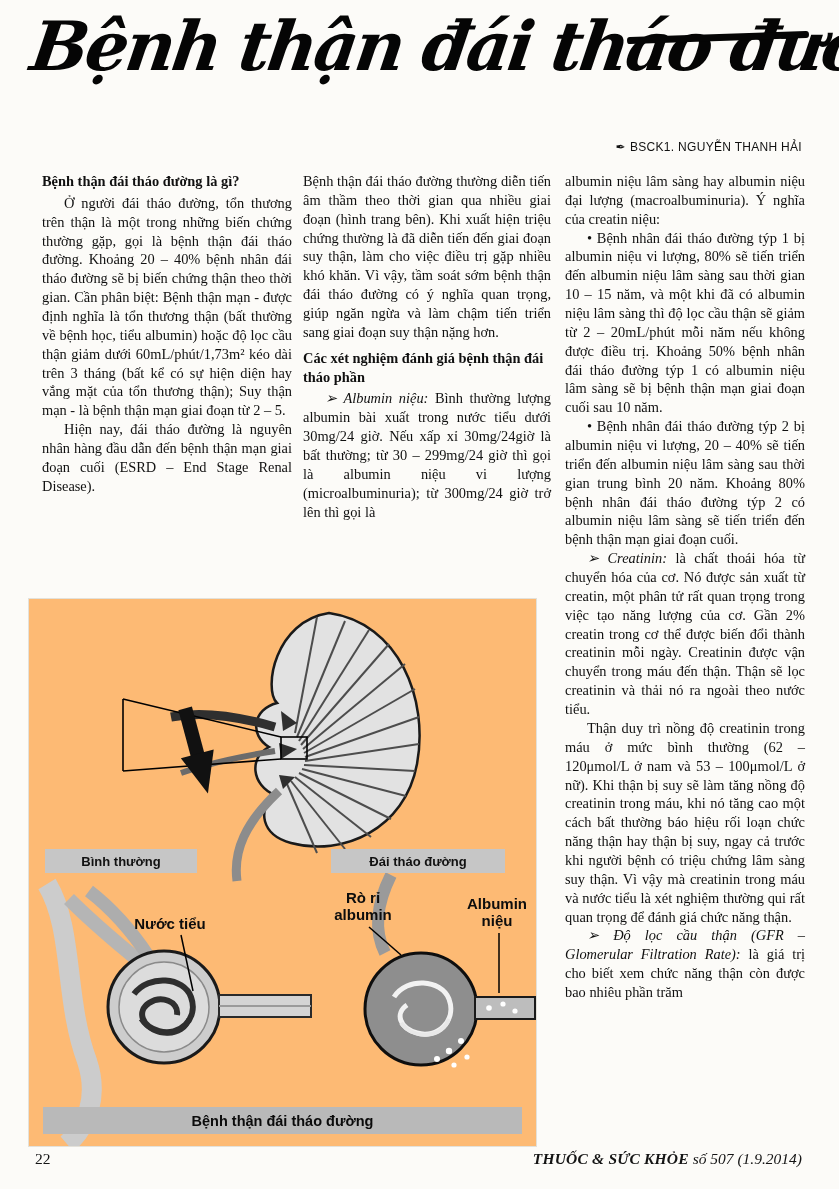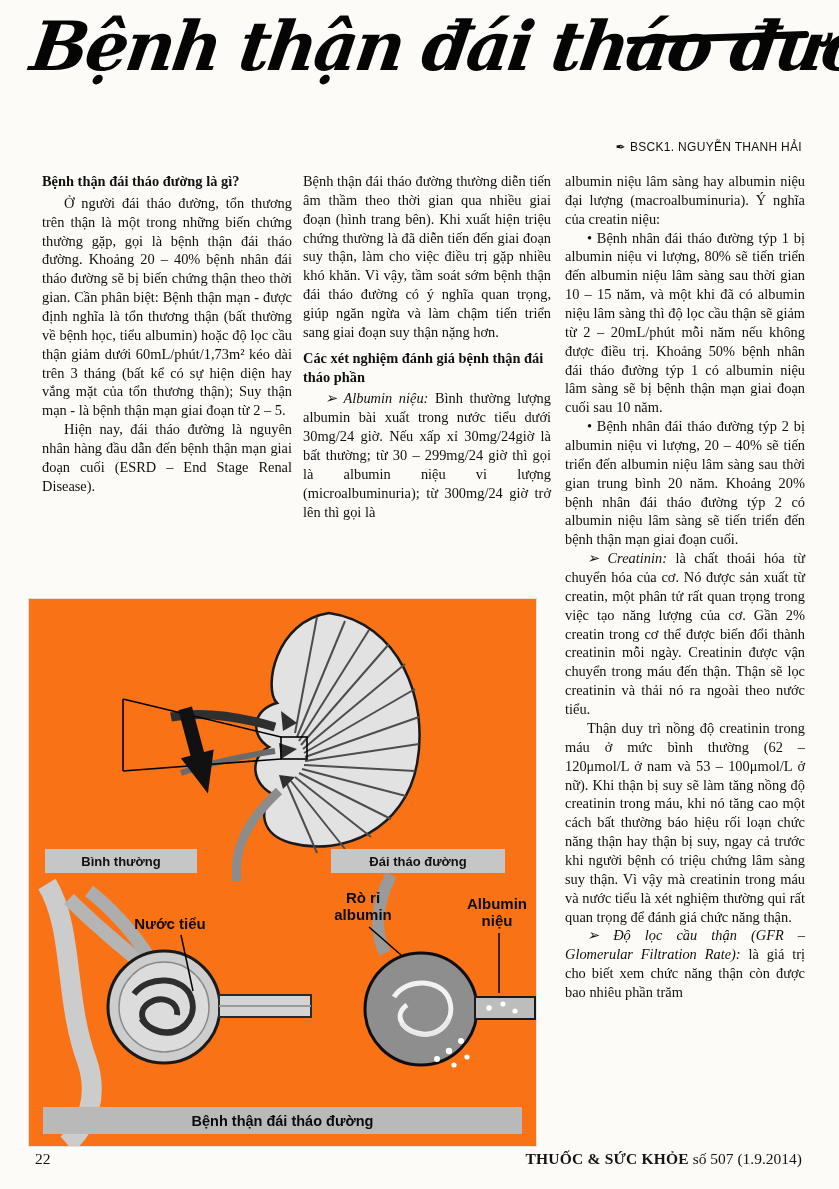--- a/index.html
+++ b/index.html
@@ -36,21 +36,21 @@
   .col h2 {
     font-size:14.4px; font-weight:bold; margin:0 0 3px 0; text-align:left;
   }
   .col2 h2 { margin-top:7px; }
   .col p { margin:0; }
   .col p.indent { text-indent:22px; }
   .lead { font-style:italic; }
   
   .figure {
     position:absolute; left:28px; top:598px; width:507px; height:547px;
-    margin:0; background:#f97316; border:1px solid #e3e1da; z-index:2;
+    margin:0; background:#fdba74; border:1px solid #e3e1da; z-index:2;
   }
   .figure svg { position:absolute; left:0; top:0; }
   .bar {
     position:absolute; height:24px; background:#c6c6c6; color:#111;
     font-family:"Liberation Sans", sans-serif; font-weight:bold; font-size:13px;
     display:flex; align-items:center; justify-content:center;
   }
   .bar-normal   { left:16px;  top:250px; width:152px; }
   .bar-diabetes { left:302px; top:250px; width:174px; }
   .fig-label {
@@ -62,21 +62,21 @@
   .fig-label.leak  { left:292px; top:290px; width:84px; }
   .fig-label.albu  { left:428px; top:296px; width:80px; }
   .caption {
     position:absolute; left:14px; top:508px; width:479px; height:27px;
     background:#b9b9b9; color:#0b0b0b;
     font-family:"Liberation Sans", sans-serif; font-weight:bold; font-size:14.5px;
     display:flex; align-items:center; justify-content:center;
   }
   
   .footer-page    { position:absolute; left:35px;  top:1150px; font-size:15.5px; }
-  .footer-journal { position:absolute; right:37px; top:1150px; font-size:15.5px; }
+  .footer-journal { position:absolute; right:37px; top:1150px; font-size:15.5px;font-style:italic; }
   .footer-journal .jname { font-weight:bold; letter-spacing:.2px; }
 </style>
 </head>
 <body>
 
 <div class="page">
 
   <h1 class="title">Bệnh thận đái tháo đường</h1>
   <div class="title-flourish"></div>
 
@@ -92,21 +92,21 @@
 
   <div class="col col2">
     <p>Bệnh thận đái tháo đường thường diễn tiến âm thầm theo thời gian qua nhiều giai đoạn (hình trang bên). Khi xuất hiện triệu chứng thường là đã diễn tiến đến giai đoạn suy thận, làm cho việc điều trị gặp nhiều khó khăn. Vì vậy, tầm soát sớm bệnh thận đái tháo đường có ý nghĩa quan trọng, giúp ngăn ngừa và làm chậm tiến triển sang giai đoạn suy thận nặng hơn.</p>
     <h2>Các xét nghiệm đánh giá bệnh thận đái tháo phần</h2>
     <p class="indent"><span class="lead">➢ Albumin niệu:</span><span> Bình thường lượng albumin bài xuất trong nước tiểu dưới 30mg/24 giờ. Nếu xấp xỉ 30mg/24giờ là bất thường; từ 30 – 299mg/24 giờ thì gọi là albumin niệu vi lượng (microalbuminuria); từ 300mg/24 giờ trở lên thì gọi là</span></p>
   </div>
 
   <div class="col col3">
     <p>albumin niệu lâm sàng hay albumin niệu đại lượng (macroalbuminuria). Ý nghĩa của creatin niệu:</p>
     <p class="indent">• Bệnh nhân đái tháo đường týp 1 bị albumin niệu vi lượng, 80% sẽ tiến triển đến albumin niệu lâm sàng sau thời gian 10 – 15 năm, và một khi đã có albumin niệu lâm sàng thì độ lọc cầu thận sẽ giảm từ 2 – 20mL/phút mỗi năm nếu không được điều trị. Khoảng 50% bệnh nhân đái tháo đường týp 1 có albumin niệu lâm sàng sẽ bị bệnh thận mạn giai đoạn cuối sau 10 năm.</p>
-    <p class="indent">• Bệnh nhân đái tháo đường týp 2 bị albumin niệu vi lượng, 20 – 40% sẽ tiến triển đến albumin niệu lâm sàng sau thời gian trung bình 20 năm. Khoảng 20% bệnh nhân đái tháo đường týp 2 có albumin niệu lâm sàng sẽ tiến triển đến bệnh thận mạn giai đoạn cuối.</p>
+    <p class="indent">• Bệnh nhân đái tháo đường týp 2 bị albumin niệu vi lượng, 20 – 40% sẽ tiến triển đến albumin niệu lâm sàng sau thời gian trung bình 20 năm. Khoảng 80% bệnh nhân đái tháo đường týp 2 có albumin niệu lâm sàng sẽ tiến triển đến bệnh thận mạn giai đoạn cuối.</p>
     <p class="indent"><span class="lead">➢ Creatinin:</span><span> là chất thoái hóa từ chuyển hóa của cơ. Nó được sản xuất từ creatin, một phân tử rất quan trọng trong việc tạo năng lượng của cơ. Gần 2% creatin trong cơ thể được biến đổi thành creatinin mỗi ngày. Creatinin được vận chuyển trong máu đến thận. Thận sẽ lọc creatinin và thải nó ra ngoài theo nước tiểu.</span></p>
     <p class="indent">Thận duy trì nồng độ creatinin trong máu ở mức bình thường (62 – 120μmol/L ở nam và 53 – 100μmol/L ở nữ). Khi thận bị suy sẽ làm tăng nồng độ creatinin trong máu, khi nó tăng cao một cách bất thường báo hiệu rối loạn chức năng thận hay thận bị suy, ngay cả trước khi người bệnh có triệu chứng lâm sàng suy thận. Vì vậy mà creatinin trong máu và nước tiểu là xét nghiệm thường qui rất quan trọng để đánh giá chức năng thận.</p>
     <p class="indent"><span class="lead">➢ Độ lọc cầu thận (GFR – Glomerular Filtration Rate):</span><span> là giá trị cho biết xem chức năng thận còn được bao nhiêu phần trăm</span></p>
   </div>
 
   <figure class="figure">
     <svg viewBox="0 0 507 547" width="507" height="547">
 
       <g fill="none">
         <path d="M 18 285 C 45 330 35 400 58 462 C 70 498 58 528 38 545" stroke="#cccccc" stroke-width="20"></path>

